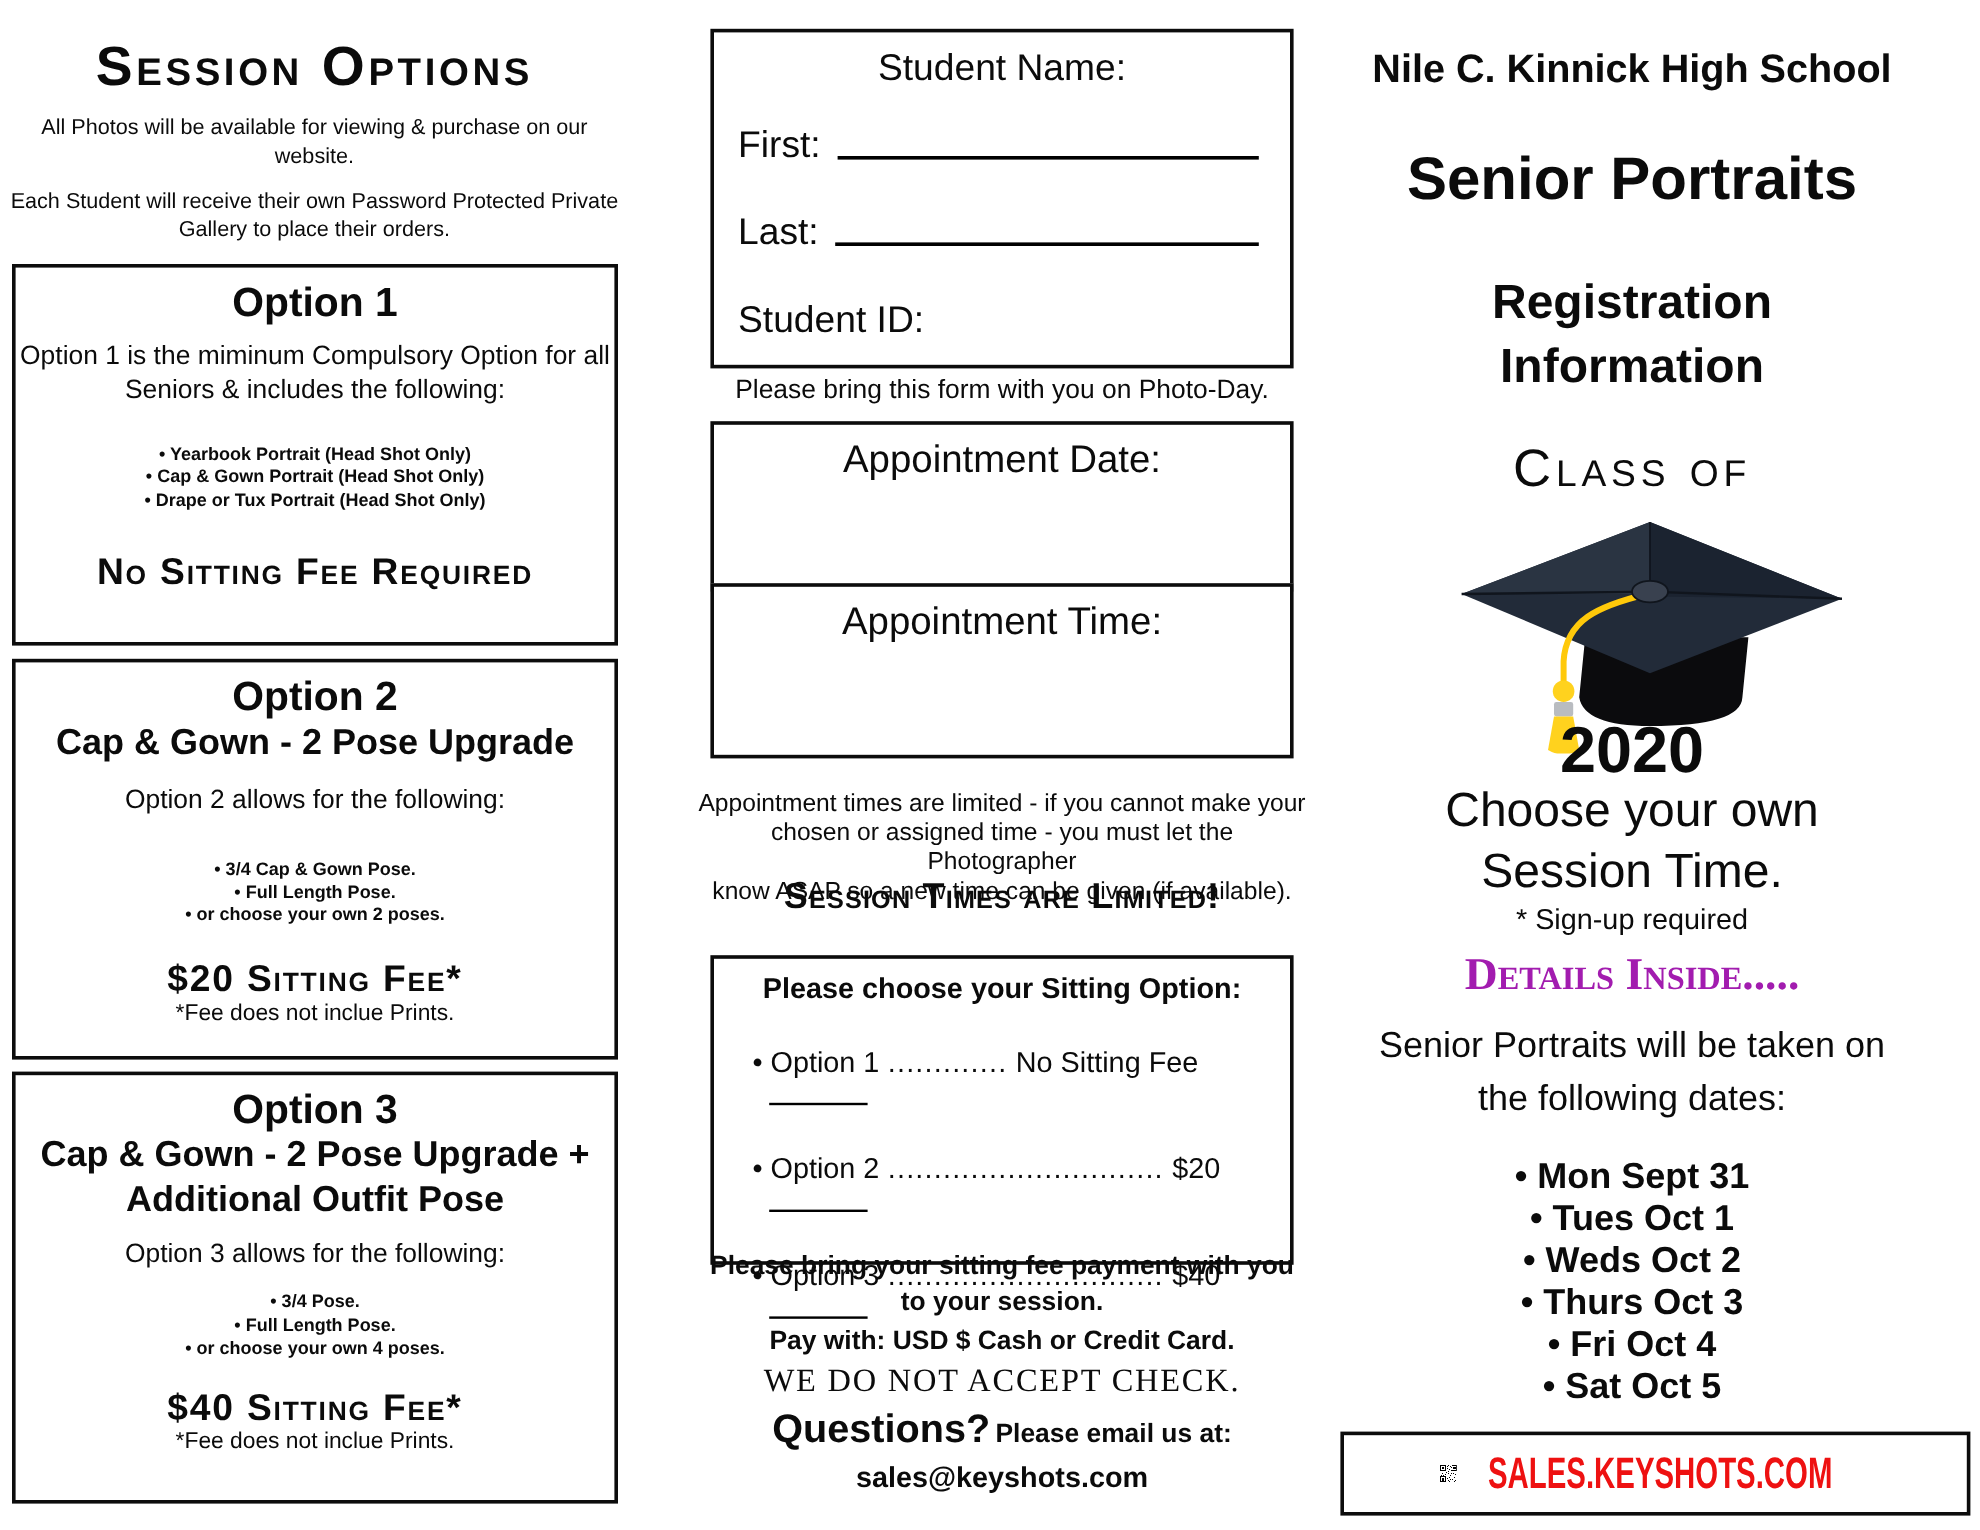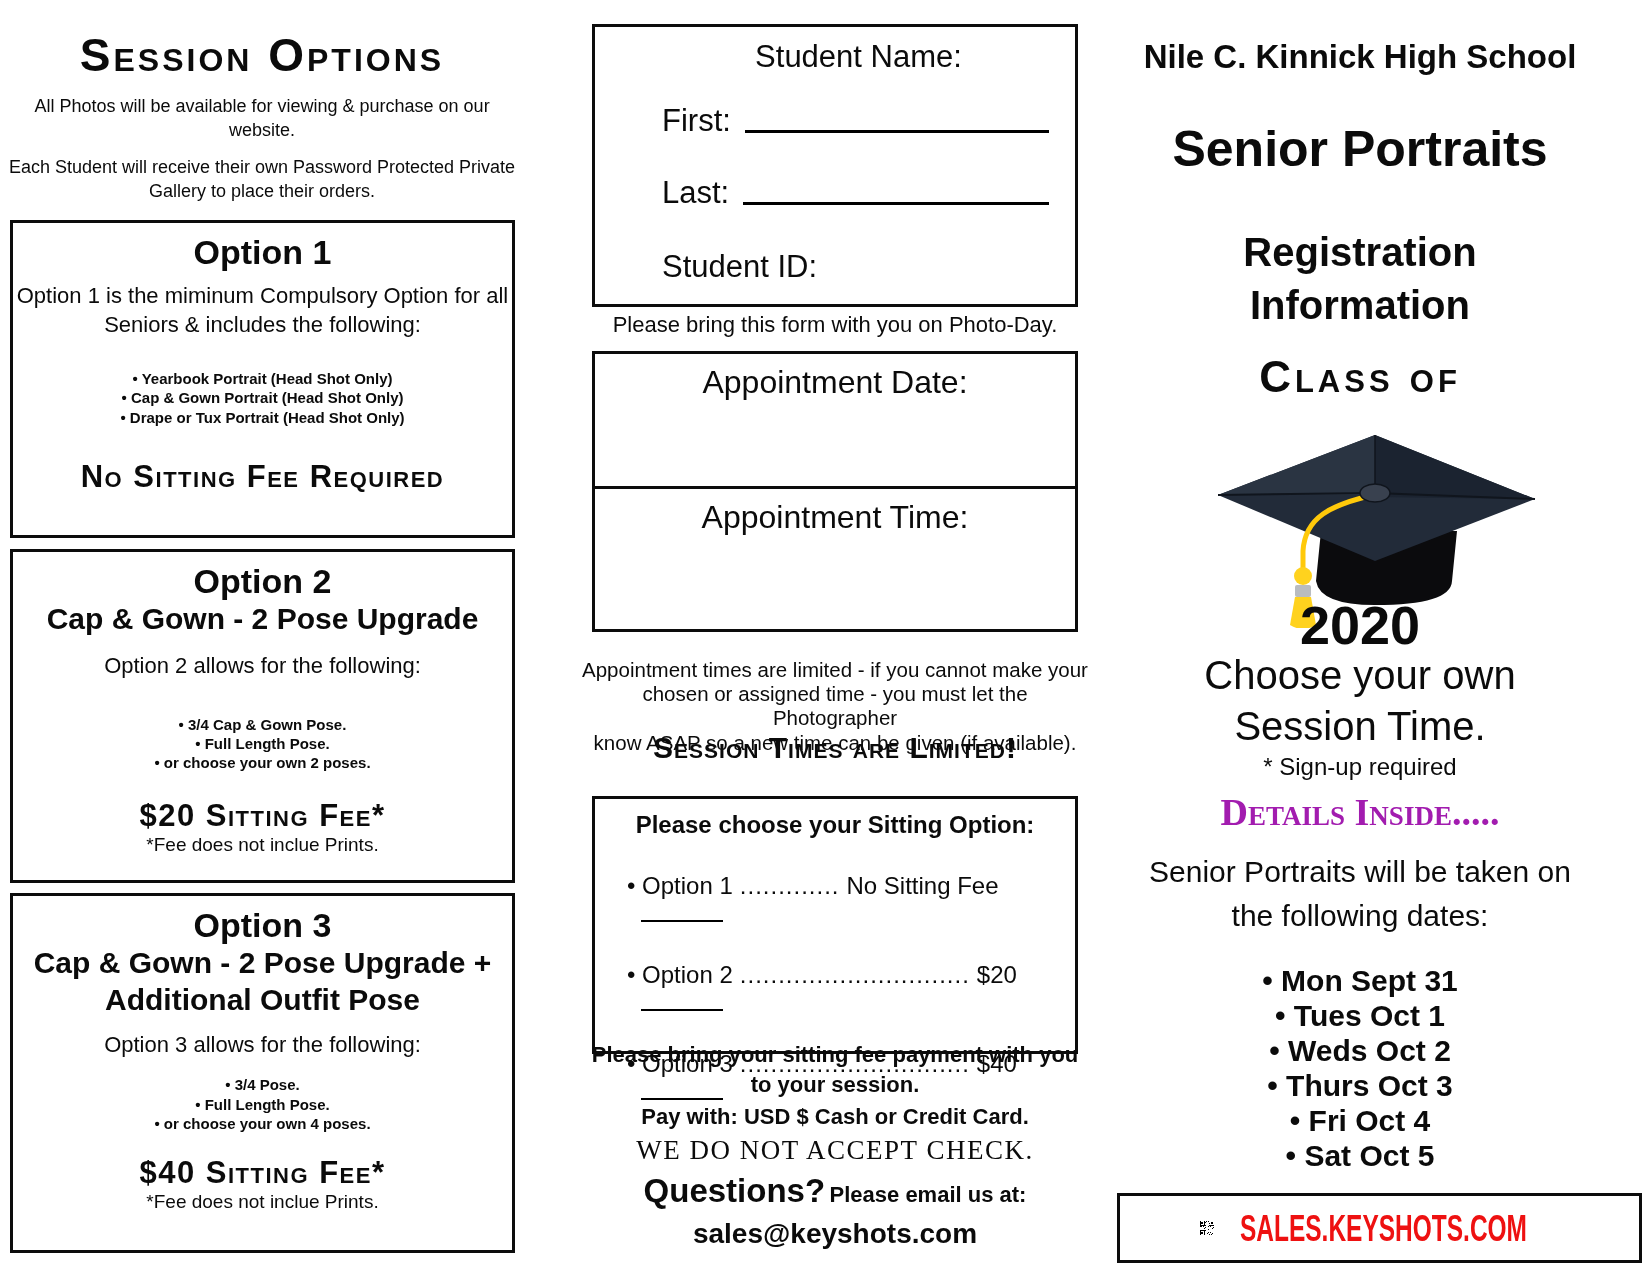--- a/index.html
+++ b/index.html
@@ -25,21 +25,21 @@
   #opt3 { top:893px; height:360px; }
   .opt-title { font-size:34px; font-weight:bold; margin-top:10px; line-height:1.15; }
   .opt-sub { font-size:30px; font-weight:bold; line-height:1.23; }
   .opt-desc { font-size:22px; line-height:1.3; margin-top:10px; }
   .opt-bullets { font-size:15px; font-weight:bold; line-height:1.28; }
   .opt-fee { font-size:31px; font-weight:bold; letter-spacing:1.5px; }
   .opt-note { font-size:19px; }
 
   
   .mid-box { left:592px; width:486px; }
-  #student-box { top:24px; height:283px;padding-left:47px; }
+  #student-box { top:24px; height:283px; }
   .sb-title { font-size:31px; padding-top:12px; }
   .srow { display:flex; font-size:31px; margin:0 20px; }
   .srow .fill { flex:1; height:0; border-bottom:3px solid #000; align-self:flex-end; margin:0 6px 6px 14px; }
   #row-first { margin-top:28px; }
   #row-last  { margin-top:36px; }
   #row-id    { margin-top:38px; }
   #bring-note { left:592px; top:312px; width:486px; font-size:22px; }
   #appt-date-box { top:351px; height:142px; }
   #appt-time-box { top:486px; height:146px; }
   .appt-title { font-size:32px; padding-top:10px; }
@@ -49,28 +49,28 @@
   .sit-title { font-size:24px; font-weight:bold; padding-top:12px; }
   .sit-row { font-size:24px; margin:33px 0 0 32px; text-align:left; }
   .sit-row .dots { margin:0 7px; letter-spacing:1px; }
   .sit-row .blank { display:inline-block; width:82px; border-bottom:2px solid #000; margin-left:14px; }
   #payment-note { left:580px; top:1040px; width:510px; font-size:22px; font-weight:bold; line-height:1.35; }
   #pay-with { left:580px; top:1104px; width:510px; font-size:22px; font-weight:bold; }
   #no-check { left:580px; top:1135px; width:510px; font-size:27px; letter-spacing:1.5px; }
   #questions-line { left:580px; top:1172px; width:510px; }
   #questions-line .q-big { font-size:33px; font-weight:bold; }
   #questions-line .q-small { font-size:22px; font-weight:bold; }
-  #email-line { left:580px; top:1218px; width:510px; font-size:28px; font-weight:bold; }
+  #email-line { left:580px; top:1218px; width:510px; font-size:24px; font-weight:bold; }
 
   
   .r-block { left:1085px; width:550px; }
   #school-name { top:38px; font-size:33px; font-weight:bold; }
   #main-title { top:120px; font-size:50px; font-weight:bold; }
   #sub-title { top:226px; font-size:40px; font-weight:bold; line-height:1.32; }
-  #class-of { top:352px; font-size:44px; font-weight:bold; letter-spacing:4px; }
+  #class-of { top:366px; font-size:44px; font-weight:normal; letter-spacing:4px; }
   #grad-cap { left:1203px; top:413px; }
   #year { top:594px; font-size:54px; font-weight:bold; }
   #choose { top:650px; font-size:40px; line-height:1.28; }
   #signup-note { top:753px; font-size:24px; }
   #details-inside { top:790px; font-size:38px; font-weight:bold; }
   #dates-intro { top:850px; font-size:30px; line-height:1.45; }
   #dates-list { top:963px; font-size:30px; font-weight:bold; line-height:35px; }
   #qr-box { left:1117px; top:1193px; width:525px; height:70px; display:flex; align-items:center; }
   #qr-box svg { margin-left:80px; }
   #site-text { display:inline-block; font-size:34px; font-weight:bold; letter-spacing:0;

